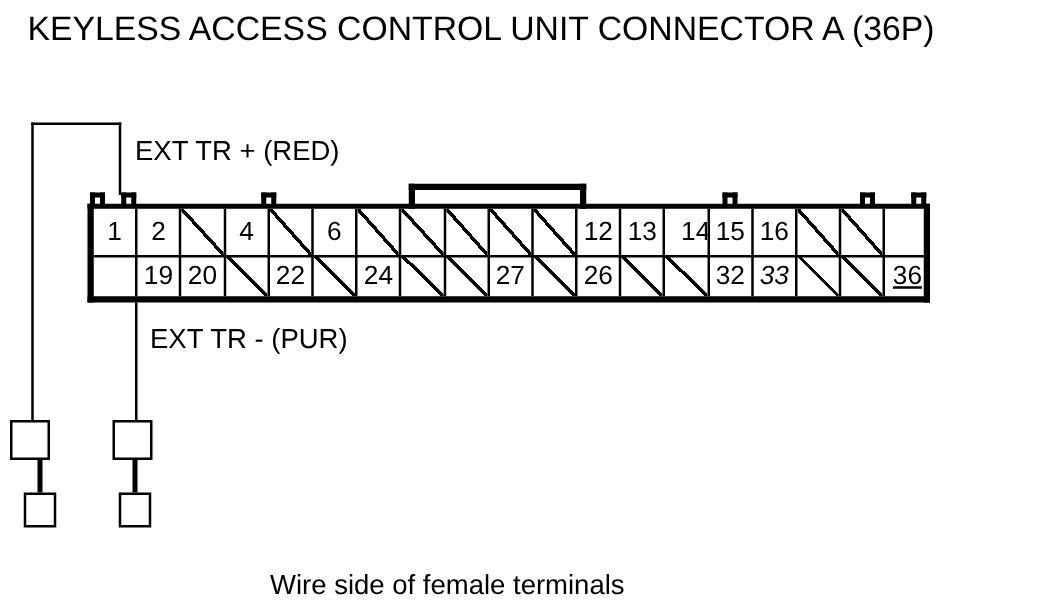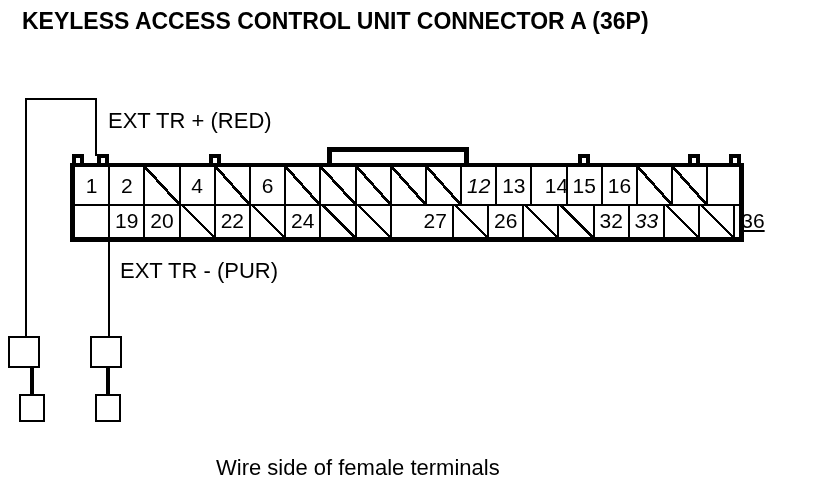--- a/index.html
+++ b/index.html
@@ -7,22 +7,22 @@
   body{
     width:832px;height:490px;position:relative;overflow:hidden;
     font-family:"Liberation Sans", sans-serif;color:#000000;
   }
 
   .abs{position:absolute;}
 
   
   #diagram-title{
     left:22px;top:8px;
-    font-size:23px;letter-spacing:0px;white-space:nowrap;
-    font-weight:700;
+    font-size:27px;letter-spacing:0px;white-space:nowrap;
+    font-weight:400;
   }
 
   
   .wire-label{
     font-size:22px;white-space:nowrap;font-weight:400;
   }
   #label-ext-tr-plus{left:108px;top:108px;}
   #label-ext-tr-minus{left:120px;top:258px;}
 
   #caption-wire-side{
@@ -140,40 +140,40 @@
       <div class="cell" style="width: 35.2px; flex: 0 0 35.2px;">2</div>
       <div class="cell slash" style="width: 35.2px; flex: 0 0 35.2px;"></div>
       <div class="cell" style="width: 35.2px; flex: 0 0 35.2px;">4</div>
       <div class="cell slash" style="width: 35.2px; flex: 0 0 35.2px;"></div>
       <div class="cell" style="width: 35.2px; flex: 0 0 35.2px;">6</div>
       <div class="cell slash" style="width: 35.2px; flex: 0 0 35.2px;"></div>
       <div class="cell slash" style="width: 35.2px; flex: 0 0 35.2px;"></div>
       <div class="cell slash" style="width: 35.2px; flex: 0 0 35.2px;"></div>
       <div class="cell slash" style="width: 35.2px; flex: 0 0 35.2px;"></div>
       <div class="cell slash" style="width: 35.2px; flex: 0 0 35.2px;"></div>
-      <div class="cell" style="width: 35.2px; flex: 0 0 35.2px; font-style: italic;">12</div>
+      <div class="cell" style="width: 35.2px; flex: 0 0 35.2px;">12</div>
       <div class="cell" style="width: 35.2px; flex: 0 0 35.2px;">13</div>
       <div class="cell" style="width: 35.2px; flex: 0 0 35.2px; padding-left: 15px;">14</div>
       <div class="cell" style="width: 35.2px; flex: 0 0 35.2px;">15</div>
       <div class="cell" style="width: 35.2px; flex: 0 0 35.2px;">16</div>
       <div class="cell slash" style="width: 35.2px; flex: 0 0 35.2px;"></div>
       <div class="cell slash" style="width: 35.2px; flex: 0 0 35.2px;"></div>
       <div class="cell blank" style="width: 35.2px; flex: 0 0 35.2px;"></div>
     </div>
   <div class="row abs" id="row-bottom">
       <div class="cell blank" style="width: 35.2px; flex: 0 0 35.2px;"></div>
       <div class="cell" style="width: 35.2px; flex: 0 0 35.2px;">19</div>
       <div class="cell" style="width: 35.2px; flex: 0 0 35.2px;">20</div>
       <div class="cell slash" style="width: 35.2px; flex: 0 0 35.2px;"></div>
       <div class="cell" style="width: 35.2px; flex: 0 0 35.2px;">22</div>
       <div class="cell slash" style="width: 35.2px; flex: 0 0 35.2px;"></div>
       <div class="cell" style="width: 35.2px; flex: 0 0 35.2px;">24</div>
       <div class="cell slash" style="width: 35.2px; flex: 0 0 35.2px;"></div>
       <div class="cell slash" style="width: 35.2px; flex: 0 0 35.2px;"></div>
-      <div class="cell" style="width: 35.2px; flex: 0 0 35.2px; margin-left: 27px;">27</div>
+      <div class="cell" style="width: 35.2px; flex: 0 0 35.2px;">27</div>
       <div class="cell slash" style="width: 35.2px; flex: 0 0 35.2px;"></div>
       <div class="cell" style="width: 35.2px; flex: 0 0 35.2px;">26</div>
       <div class="cell slash" style="width: 35.2px; flex: 0 0 35.2px;"></div>
       <div class="cell slash" style="width: 35.2px; flex: 0 0 35.2px;"></div>
       <div class="cell" style="width: 35.2px; flex: 0 0 35.2px;">32</div>
       <div class="cell" style="width: 35.2px; flex: 0 0 35.2px; font-style: italic;">33</div>
       <div class="cell slash" style="width: 35.2px; flex: 0 0 35.2px;"></div>
       <div class="cell slash" style="width: 35.2px; flex: 0 0 35.2px;"></div>
       <div class="cell" style="width: 35.2px; flex: 0 0 35.2px; text-decoration: underline;">36</div>
     </div>

